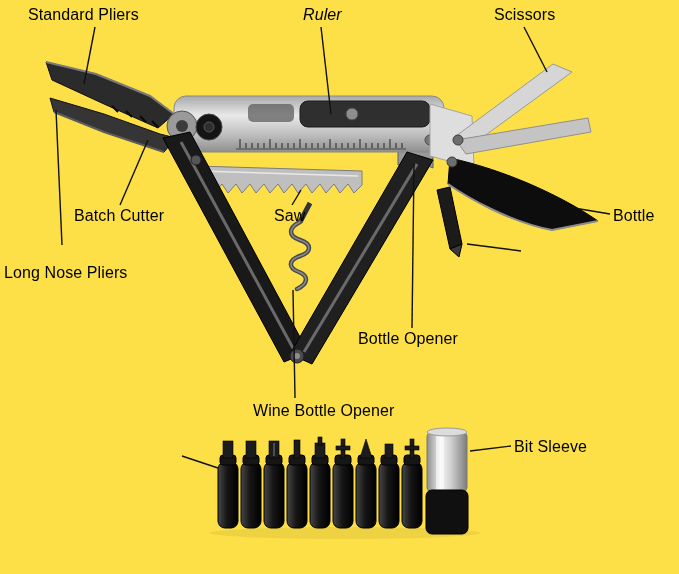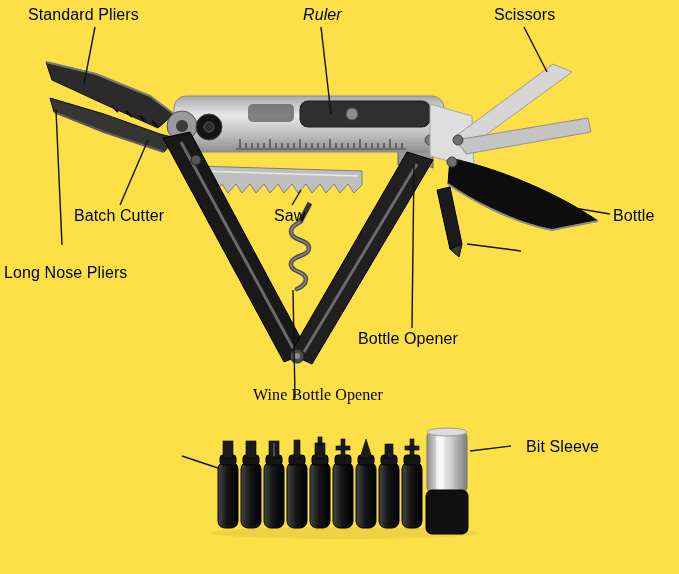--- a/index.html
+++ b/index.html
@@ -14,23 +14,23 @@
   }
   [data-name="label-standard-pliers"]{left:28px;top:6px;}
   [data-name="label-ruler"]{left:303px;top:6px;font-style:italic;}
   [data-name="label-scissors"]{left:494px;top:6px;}
   [data-name="label-wire-cutter"]{left:74px;top:207px;}
   [data-name="label-saw"]{left:274px;top:207px;}
   [data-name="label-knife"]{left:613px;top:207px;}
   [data-name="label-long-nose-pliers"]{left:4px;top:264px;}
   [data-name="label-philips-screwdriver"]{left:524px;top:244px;}
   [data-name="label-bottle-opener"]{left:346px;top:330px;margin-left:12px;}
-  [data-name="label-wine-bottle-opener"]{left:253px;top:386px;font-family:Liberation Serif, serif;}
+  [data-name="label-wine-bottle-opener"]{left:253px;top:402px;}
   [data-name="label-batch-screwdriver"]{left:38px;top:447px;}
-  [data-name="label-bit-sleeve"]{left:514px;top:438px;margin-left:12px;}
+  [data-name="label-bit-sleeve"]{left:514px;top:438px;}
 </style>
 </head>
 <body>
 
 <div id="stage" data-name="product-diagram">
 
   <svg id="art" width="679" height="574" viewBox="0 0 679 574" data-name="multitool-diagram-art">
     <defs>
       <linearGradient id="steelG" x1="0" y1="0" x2="0" y2="1">
         <stop offset="0" stop-color="#a9a9a9"></stop>

